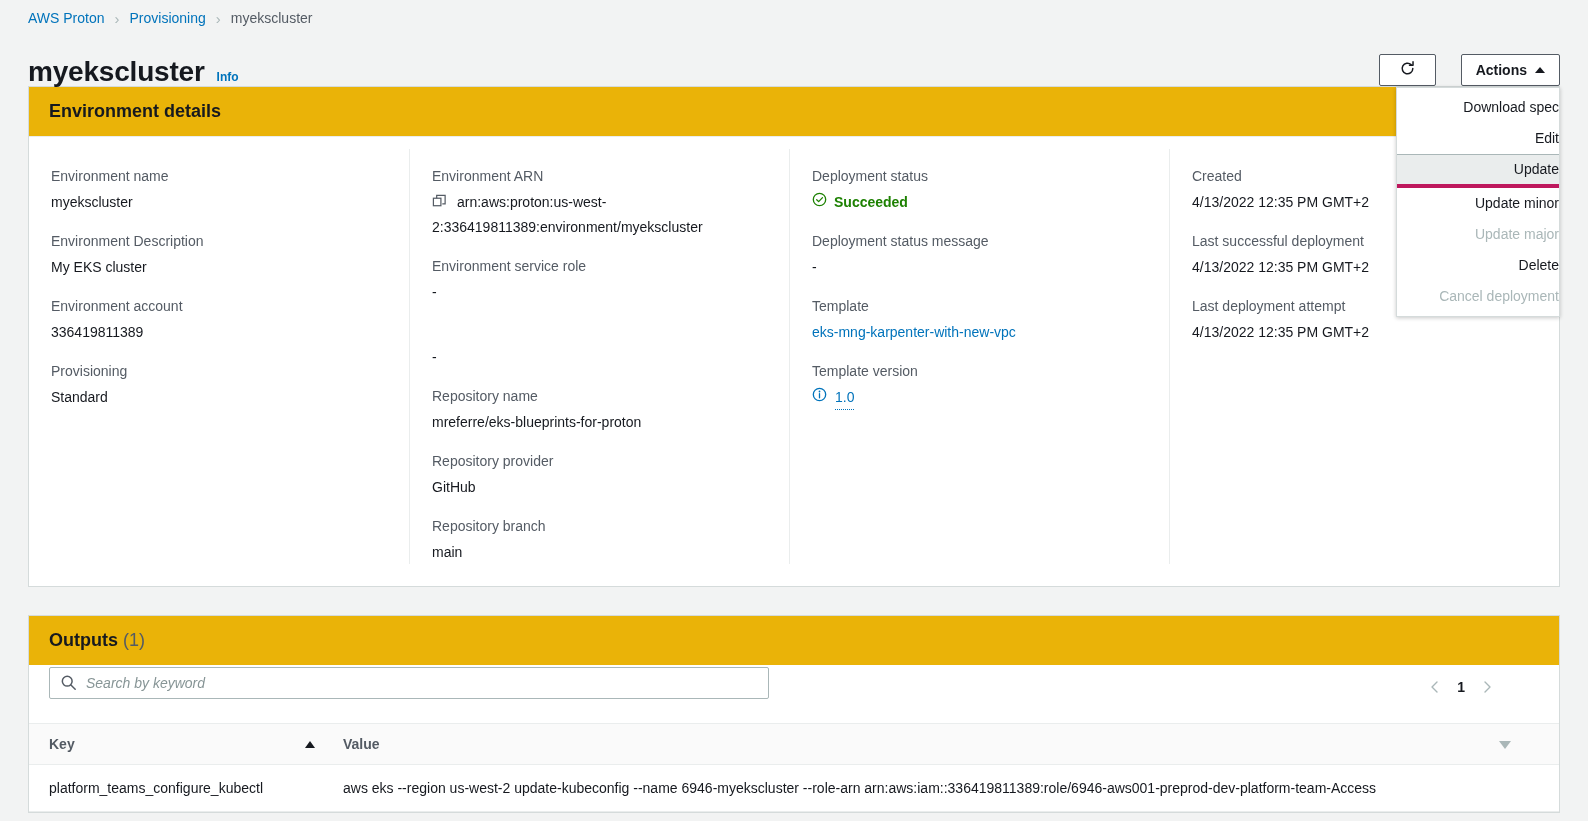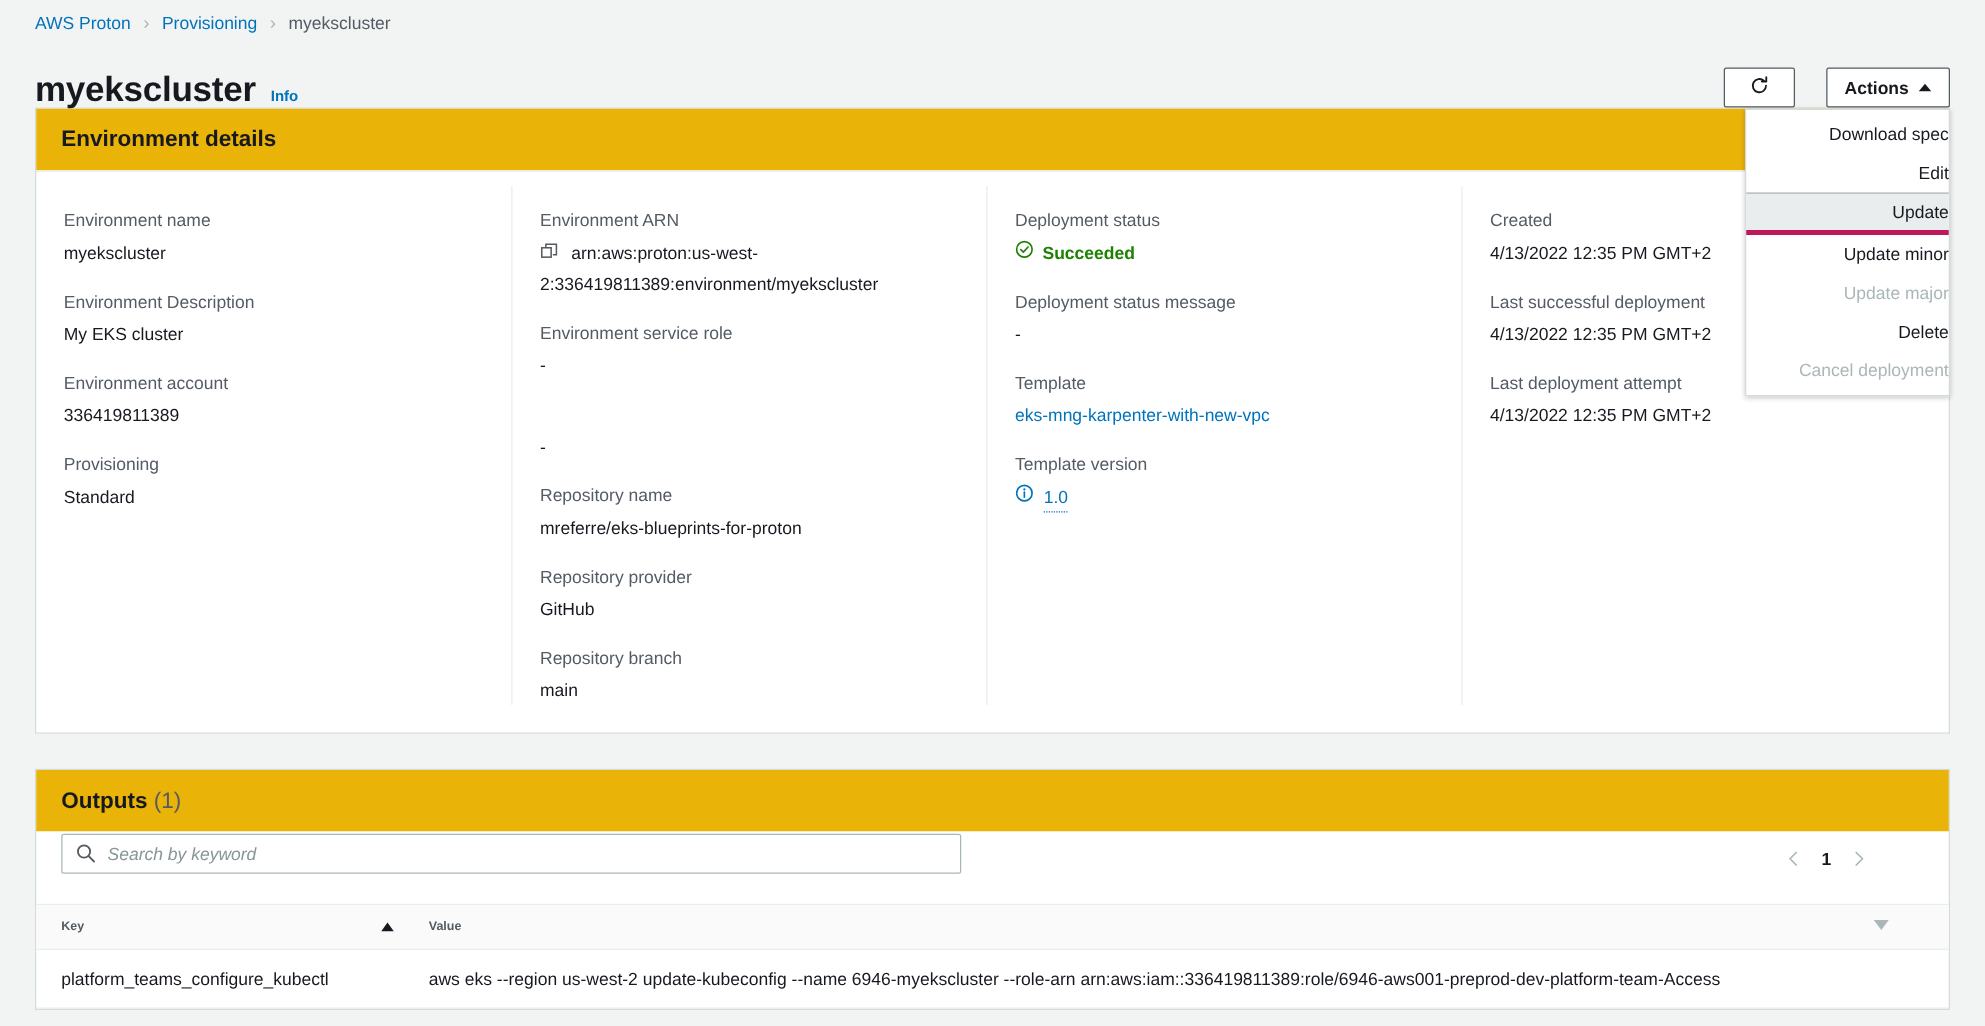--- a/index.html
+++ b/index.html
@@ -224,21 +224,21 @@
   .pg-num { font-weight: bold; font-size: 14px; color: #16191f; cursor: pointer; }
 
   
   table.outputs-table {
     width: 100%;
     border-collapse: collapse;
     table-layout: fixed;
   }
   table.outputs-table th {
     text-align: left;
-    font-size: 10px;
+    font-size: 14px;
     font-weight: bold;
     color: #545b64;
     padding: 12px 0 12px 0;
     border-top: 1px solid #eaeded;
     border-bottom: 1px solid #eaeded;
     background: #fafafa;
     vertical-align: middle;
   }
   .th-key { padding-left: 20px !important; width: 300px; }
   .th-value { padding-left: 14px !important; }

